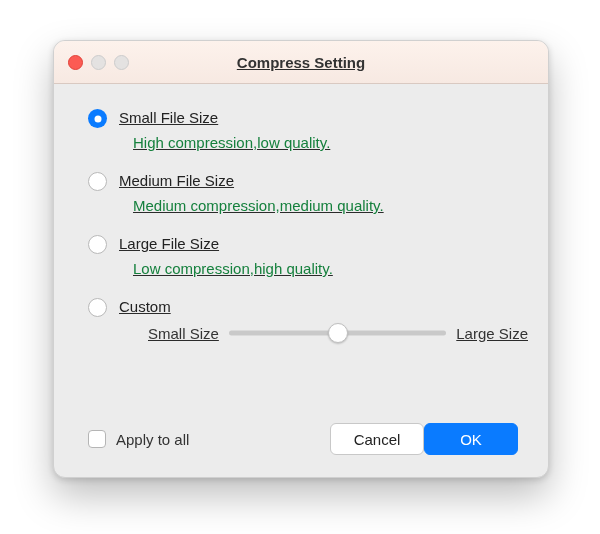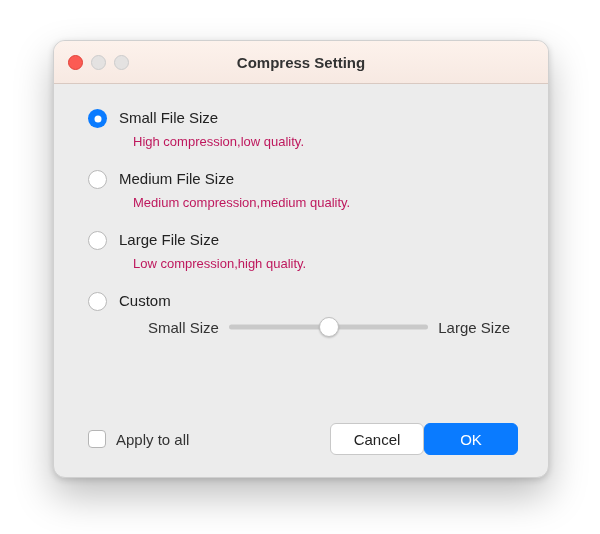--- a/index.html
+++ b/index.html
@@ -1,47 +1,47 @@
 <!DOCTYPE html>
 <html><head>
 <meta charset="utf-8">
 <style>
 html,body{margin:0;padding:0;width:600px;height:534px;background:#fff;
  font-family:-apple-system,Helvetica Neue,Arial,sans-serif;color:#2b2b2b;}
 .window{
  position:absolute;left:53px;top:40px;width:494px;height:436px;
  background:#ececec;border-radius:12px;
  box-shadow:0 18px 38px rgba(0,0,0,.25),0 2px 6px rgba(0,0,0,.15);
- border:1px solid #d0d0d0;overflow:hidden;
+ border:1px solid #d0d0d0;overflow:hidden;text-decoration:underline;
 }
 .titlebar{
  height:42px;background:linear-gradient(#fdf2ec,#f7e9e2);
  border-bottom:1px solid #d9c9c1;position:relative;
  display:flex;align-items:center;justify-content:center;
 }
 .tl-dots{position:absolute;left:14px;top:14px;display:flex;gap:8px;}
 .tl-dot{width:13px;height:13px;border-radius:50%;}
 .red{background:#fc5b53;border:1px solid #e14239;}
 .gray{background:#e4e2e1;border:1px solid #ccc;}
 .title{font-size:15px;font-weight:600;color:#333;}
-.body{padding:24px 38px 0 34px;}
+.body{padding:24px 20px 0 34px;}
 .opt{display:flex;align-items:flex-start;margin-bottom:20px;cursor:pointer;}
 .radio{
  width:19px;height:19px;border-radius:50%;background:#fff;
  border:1px solid #b9b9b9;margin-right:12px;flex:0 0 auto;margin-top:1px;
  position:relative;box-sizing:border-box;
 }
 .radio.selected{border:none;background:#0a7bff;}
 .radio.selected::after{
  content:"";position:absolute;left:50%;top:50%;width:7px;height:7px;
  background:#fff;border-radius:50%;transform:translate(-50%,-50%);
 }
 .opt-texts{display:flex;flex-direction:column;}
 .opt-title{font-size:15px;color:#222;line-height:20px;}
-.opt-desc{font-size:13px;color:#be185d;margin-left:14px;margin-top:6px;}
+.opt-desc{font-size:15px;color:#15803d;margin-left:14px;margin-top:6px;}
 .custom-row{display:flex;align-items:center;margin-left:29px;margin-top:6px;}
 .sl-label{font-size:15px;color:#333;}
 .slider{
  position:relative;flex:1;margin:0 10px;height:20px;
 }
 .track{
  position:absolute;left:0;right:0;top:50%;height:5px;border-radius:3px;
  background:#c9c9c9;transform:translateY(-50%);
 }
 .thumb{

